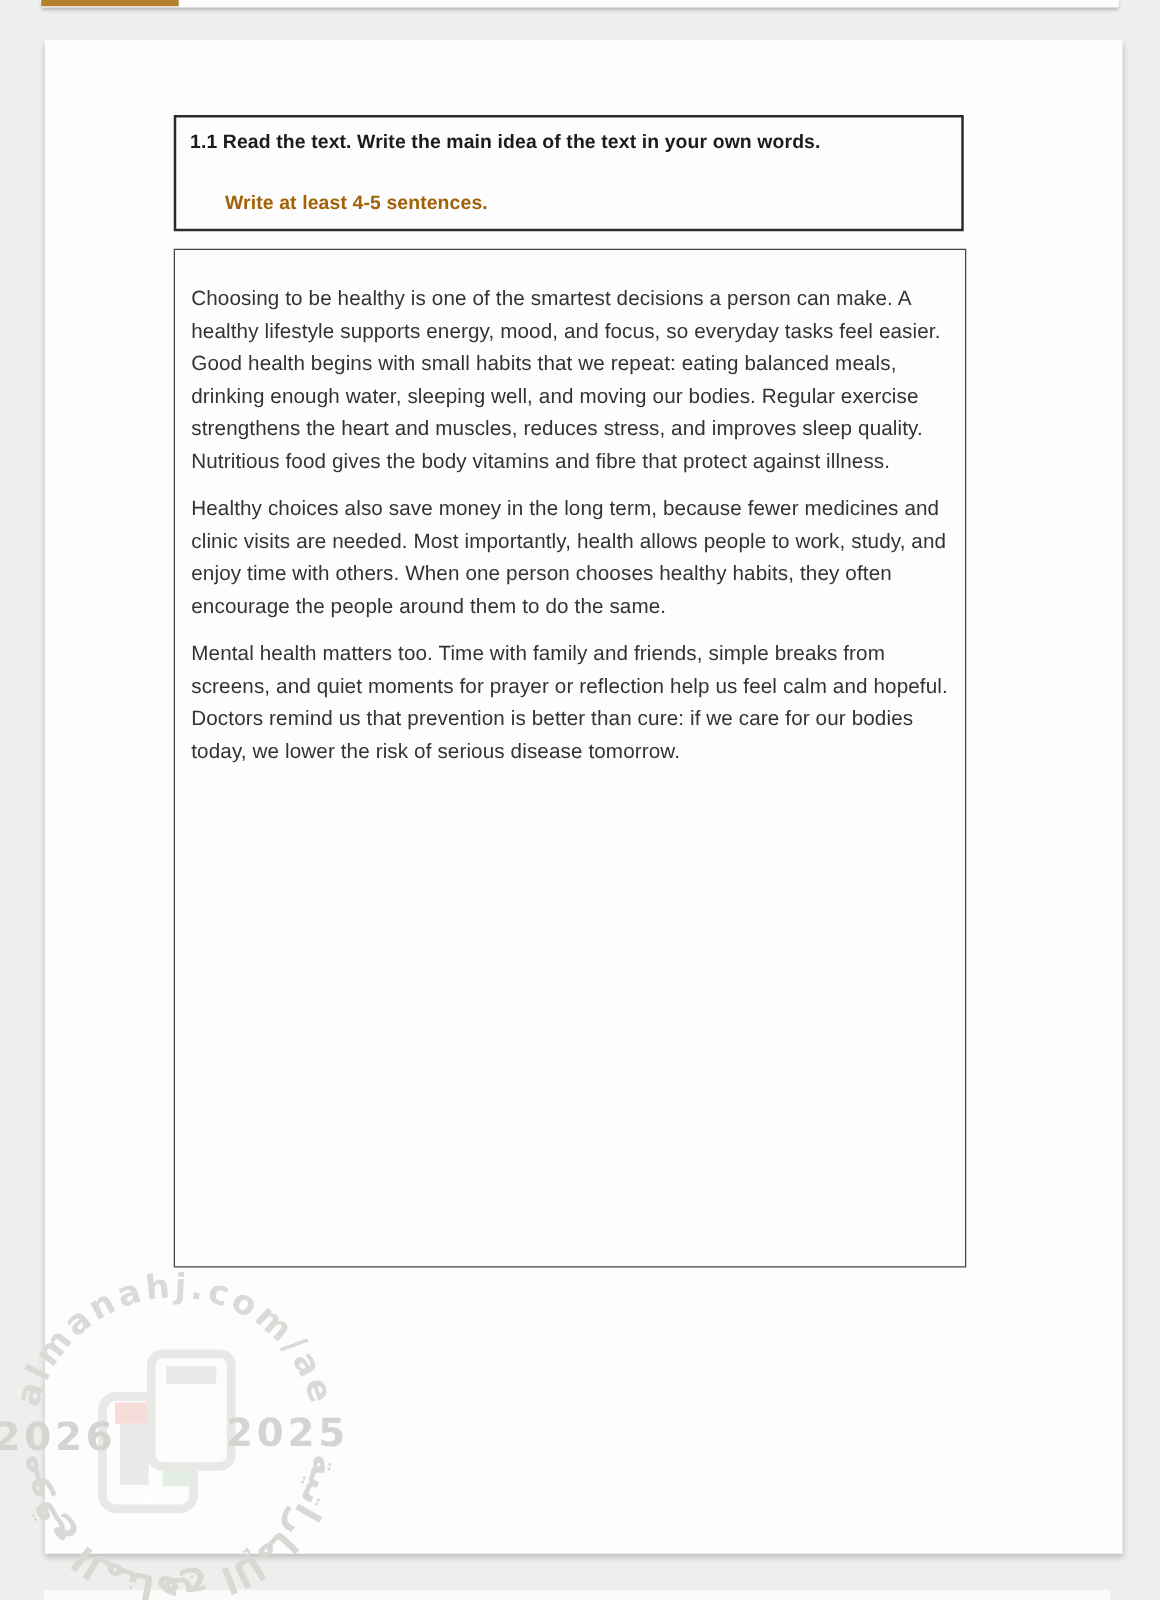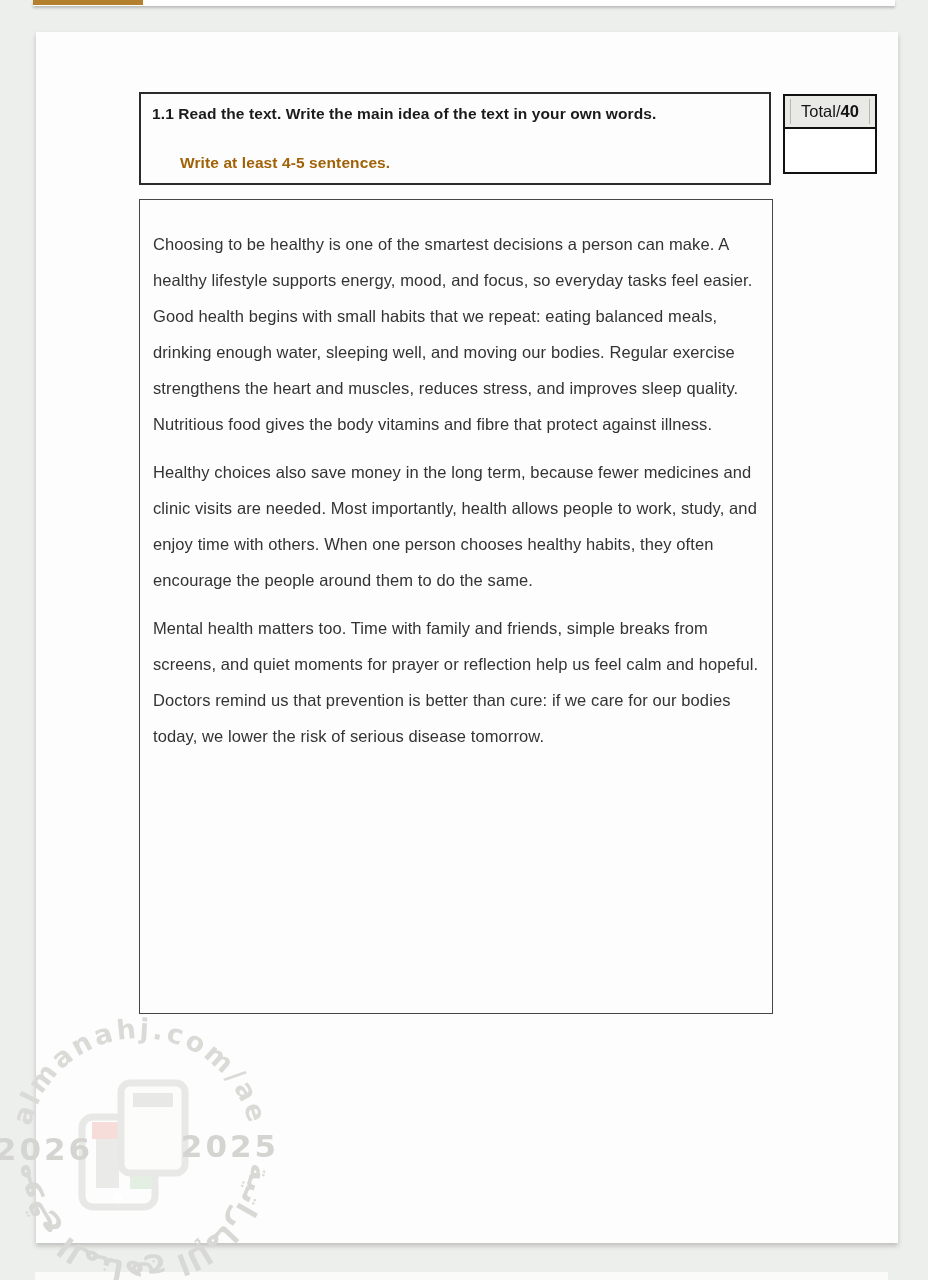--- a/index.html
+++ b/index.html
@@ -72,21 +72,21 @@
   .score-body { height:43px; background:#fff; }
 
   
   .passage {
     position:absolute; left:103px; top:167px; width:634px; height:815px;
     border:1.5px solid #454545; background:#fdfdfd;
     padding:26px 10px 0 13px;
   }
   .passage p {
     width:612px;
-    font-size:16.5px; line-height:36px; color:#333;
+    font-size:16.5px; line-height:26px; color:#333;
     letter-spacing:.1px;
     margin-bottom:12px;
   }
 
   
   .watermark {
     position:absolute; left:0; top:1015px; width:300px; height:265px;
     z-index:3; overflow:visible; pointer-events:none;
   }
   .wm-arc {
@@ -111,27 +111,20 @@
     <div class="gold-bar"></div>
   </div>
 
   <div class="page">
 
     <div class="qbox">
       <div class="line1">1.1 Read the text. Write the main idea of the text in your own words.</div>
       <div class="line2">Write at least 4-5 sentences.</div>
     </div>
 
-    <div class="score">
-      <div class="score-head">
-          <span>Total/</span>
-          <b>40</b>
-        </div>
-      <div class="score-body"></div>
-    </div>
 
     <div class="passage">
       <p>Choosing to be healthy is one of the smartest decisions a person can make. A healthy lifestyle supports energy, mood, and focus, so everyday tasks feel easier. Good health begins with small habits that we repeat: eating balanced meals, drinking enough water, sleeping well, and moving our bodies. Regular exercise strengthens the heart and muscles, reduces stress, and improves sleep quality. Nutritious food gives the body vitamins and fibre that protect against illness.</p>
       <p>Healthy choices also save money in the long term, because fewer medicines and clinic visits are needed. Most importantly, health allows people to work, study, and enjoy time with others. When one person chooses healthy habits, they often encourage the people around them to do the same.</p>
       <p>Mental health matters too. Time with family and friends, simple breaks from screens, and quiet moments for prayer or reflection help us feel calm and hopeful. Doctors remind us that prevention is better than cure: if we care for our bodies today, we lower the risk of serious disease tomorrow.</p>
     </div>
 
   </div>
 
   <svg class="watermark" viewBox="0 0 300 265" xmlns="http://www.w3.org/2000/svg">

